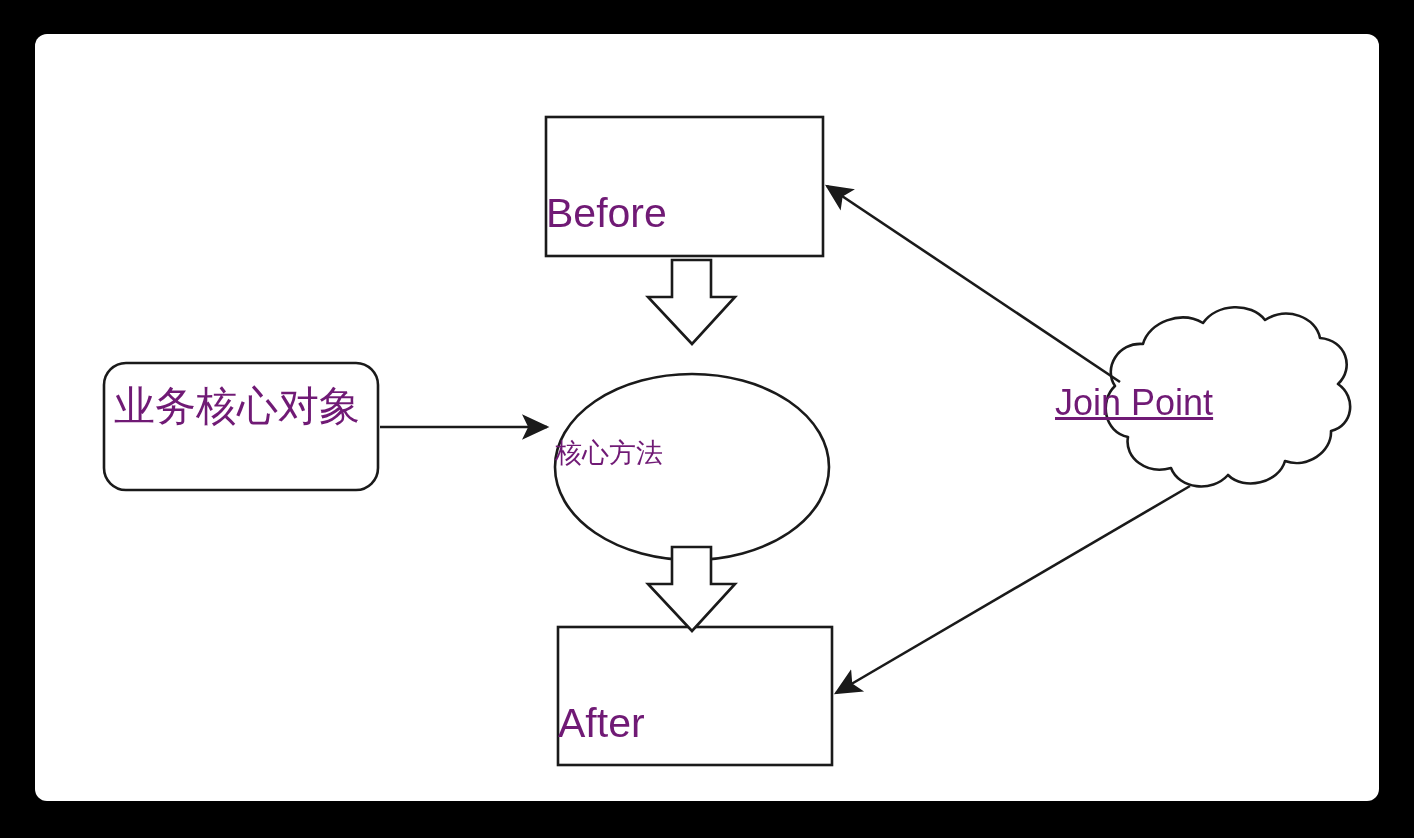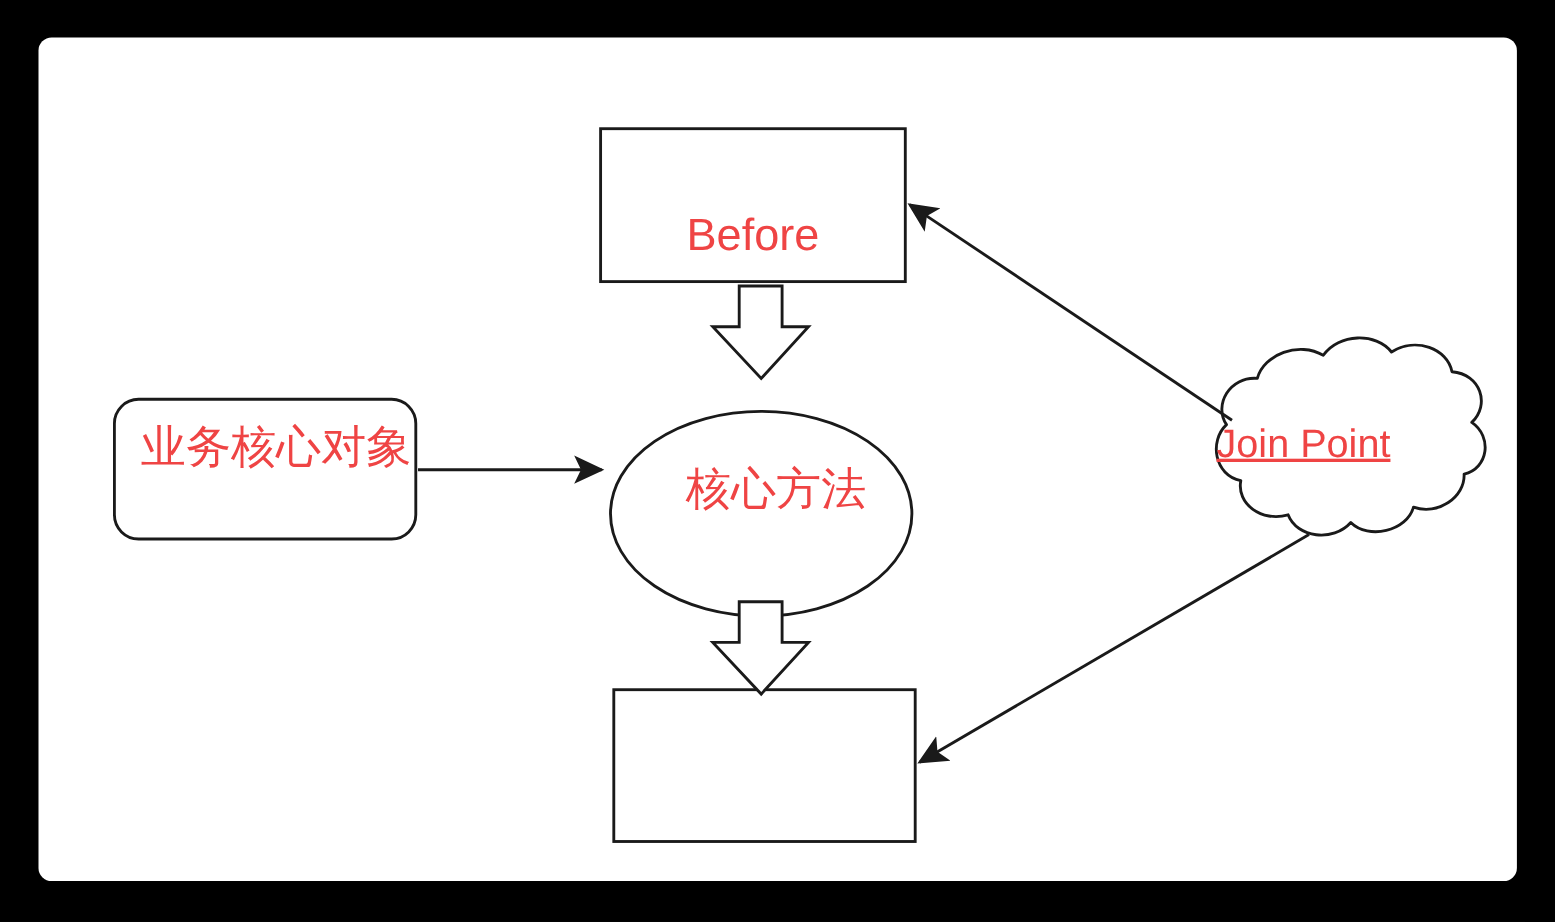--- a/index.html
+++ b/index.html
@@ -31,22 +31,22 @@
   }
   #diagram {
     position: absolute;
     left: 0;
     top: 0;
     width: 1344px;
     height: 767px;
   }
   .shape-label {
     position: absolute;
-    text-align: center;
-    color: #ef4444;
+    text-align: left;
+    color: #701a75;
     line-height: 1.12;
     pointer-events: none;
     white-space: pre-line;
   }
   .lbl-before {
     left: 511px;
     top: 157px;
     width: 277px;
     font-size: 41px;
   }
@@ -58,23 +58,23 @@
   }
   .lbl-core-obj {
     left: 69px;
     top: 350px;
     width: 274px;
     font-size: 41px;
     margin-left: 10px;
   }
   .lbl-core-method {
     left: 520px;
-    top: 388px;
+    top: 404px;
     width: 301px;
-    font-size: 41px;
+    font-size: 27px;
   }
   .lbl-joinpoint {
     left: 1020px;
     top: 349px;
     width: 260px;
     font-size: 36px;
     text-decoration: underline;
   }
 </style>
 </head>
@@ -121,17 +121,18 @@
 
       <line x1="1155" y1="452" x2="801" y2="659" stroke="#1a1a1a" stroke-width="2.6" marker-end="url(#arrowSolid)"></line>
     </svg>
 
     <div class="shape-label lbl-before">Before</div>
 
     <div class="shape-label lbl-core-obj">业务核心对象</div>
 
     <div class="shape-label lbl-core-method">核心方法</div>
 
+    <div class="shape-label lbl-after">After</div>
 
     <div class="shape-label lbl-joinpoint">Join Point</div>
 
   </div>
 </div>
 
 </body></html>

